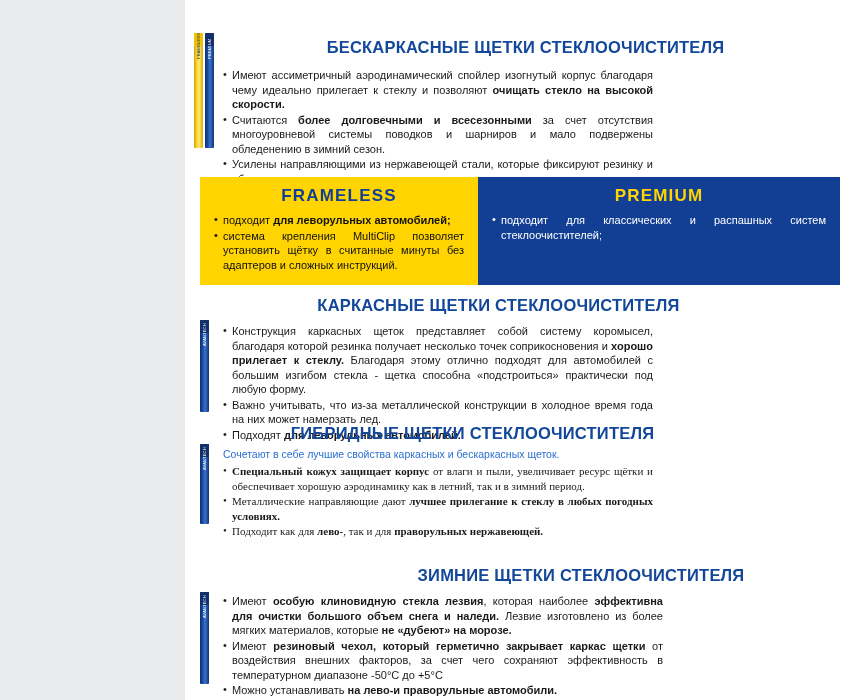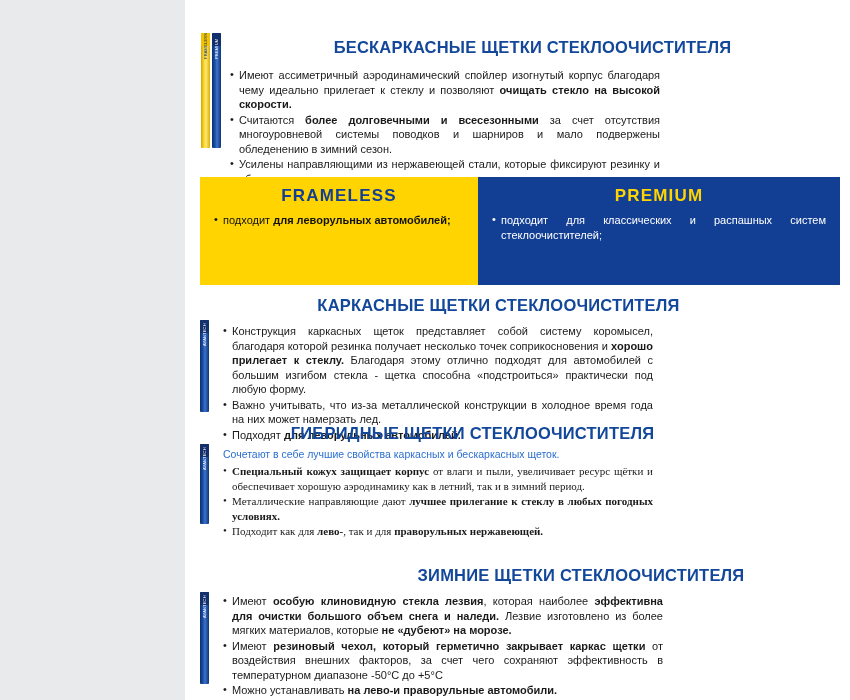--- a/index.html
+++ b/index.html
@@ -88,21 +88,21 @@
     color: #fff;
     text-align: center;
     transform: rotate(-90deg);
     transform-origin: center;
     letter-spacing: .2px;
     white-space: nowrap;
   }
   .blade .lbl-dark { color: #12306d; }
 
   
-  #sec1 { position: absolute; left: 0; top: 38px; width: 613px; margin-left: 7px; }
+  #sec1 { position: absolute; left: 0; top: 38px; width: 613px; }
   #sec1 .title { margin-left: 68px; }
   #sec1 .txt {
     position: absolute;
     left: 38px;
     top: 30px;
     width: 430px;
   }
 
   
   .panels {
@@ -180,20 +180,21 @@
         <div class="body-text bullet">Имеют ассиметричный аэродинамический спойлер изогнутый корпус благодаря чему идеально прилегает к стеклу и позволяют <b>очищать стекло на высокой скорости.</b></div>
         <div class="body-text bullet">Считаются <b>более долговечными и всесезонными</b> за счет отсутствия многоуровневой системы поводков и шарниров и мало подвержены обледенению в зимний сезон.</div>
         <div class="body-text bullet">Усилены направляющими из нержавеющей стали, которые фиксируют резинку и обеспечивают <b>хорошую прижимную силу.</b></div>
       </div>
     </div>
 
     <div class="panels">
       <div class="panel-yellow">
         <div class="panel-title">FRAMELESS</div>
         <div class="body-text bullet">подходит <b>для леворульных автомобилей;</b></div>
+        <div class="body-text bullet">система крепления MultiClip позволяет установить щётку в считанные минуты без адаптеров и сложных инструкций.</div>
       </div>
       <div class="panel-blue">
         <div class="panel-title">PREMIUM</div>
         <div class="body-text bullet">подходит для классических и распашных систем стеклоочистителей;</div>
       </div>
     </div>
 
     <div id="sec2">
       <div class="sec-title" style="margin-left:40px;">КАРКАСНЫЕ ЩЕТКИ СТЕКЛООЧИСТИТЕЛЯ</div>
 

